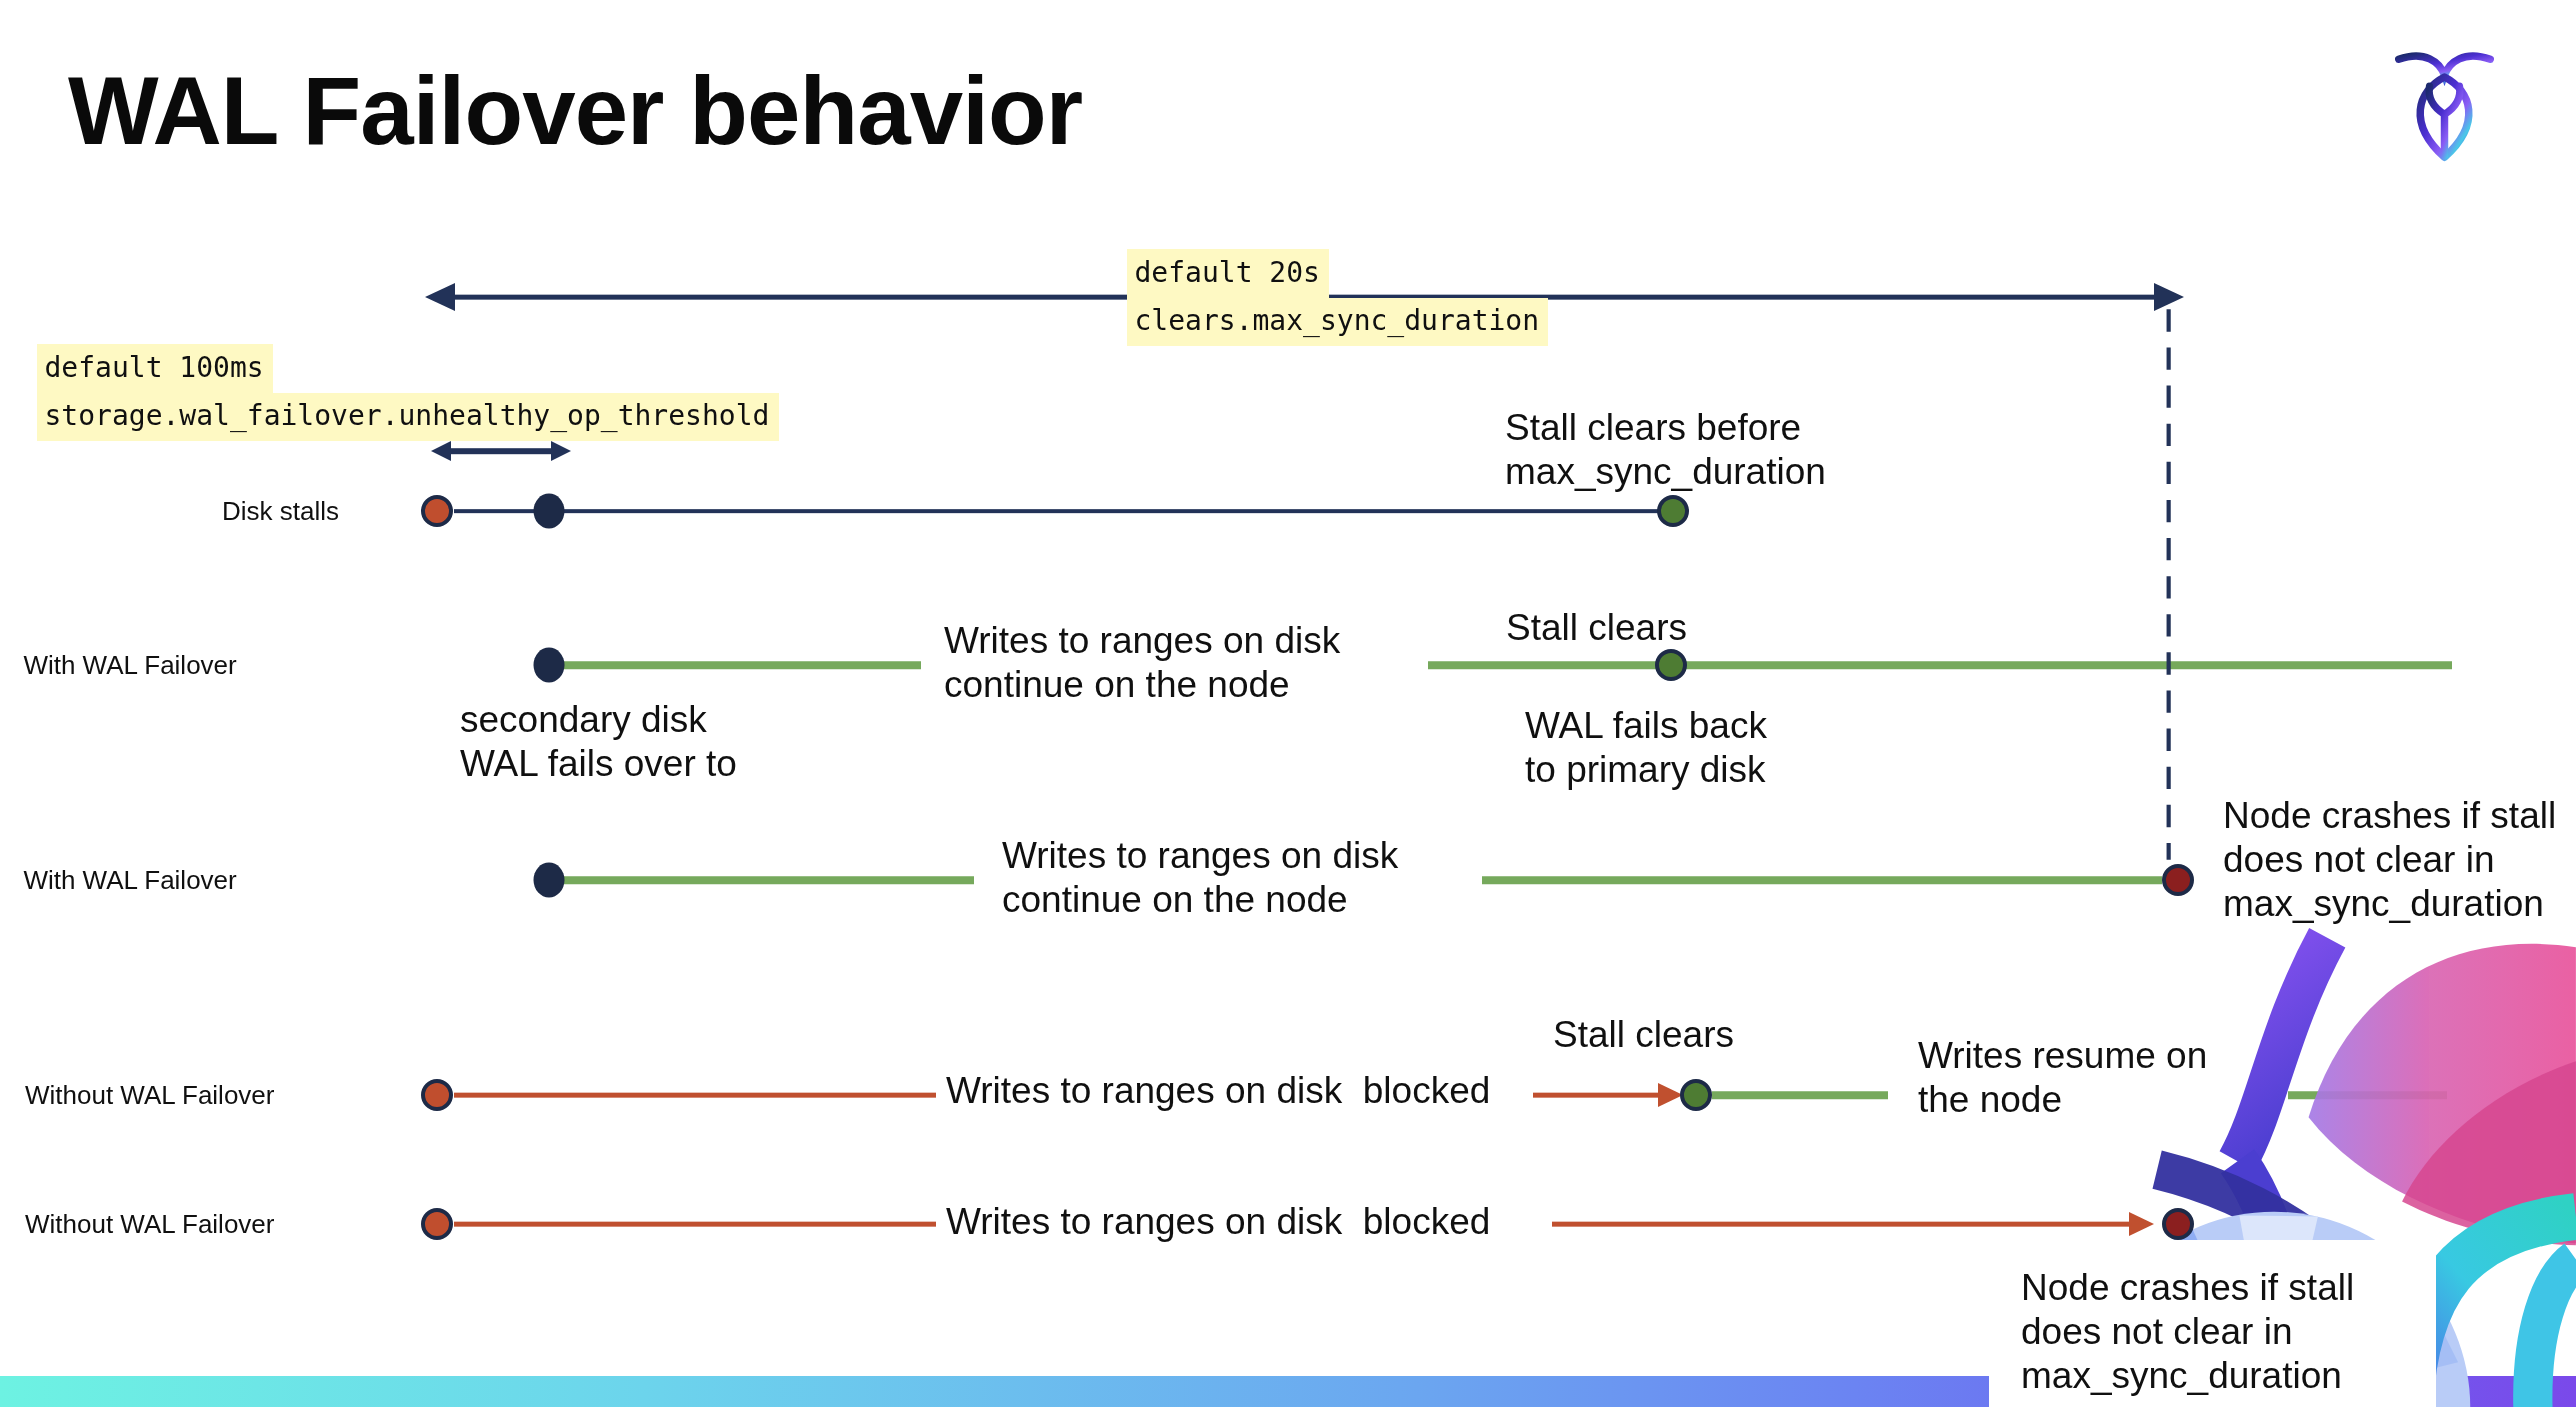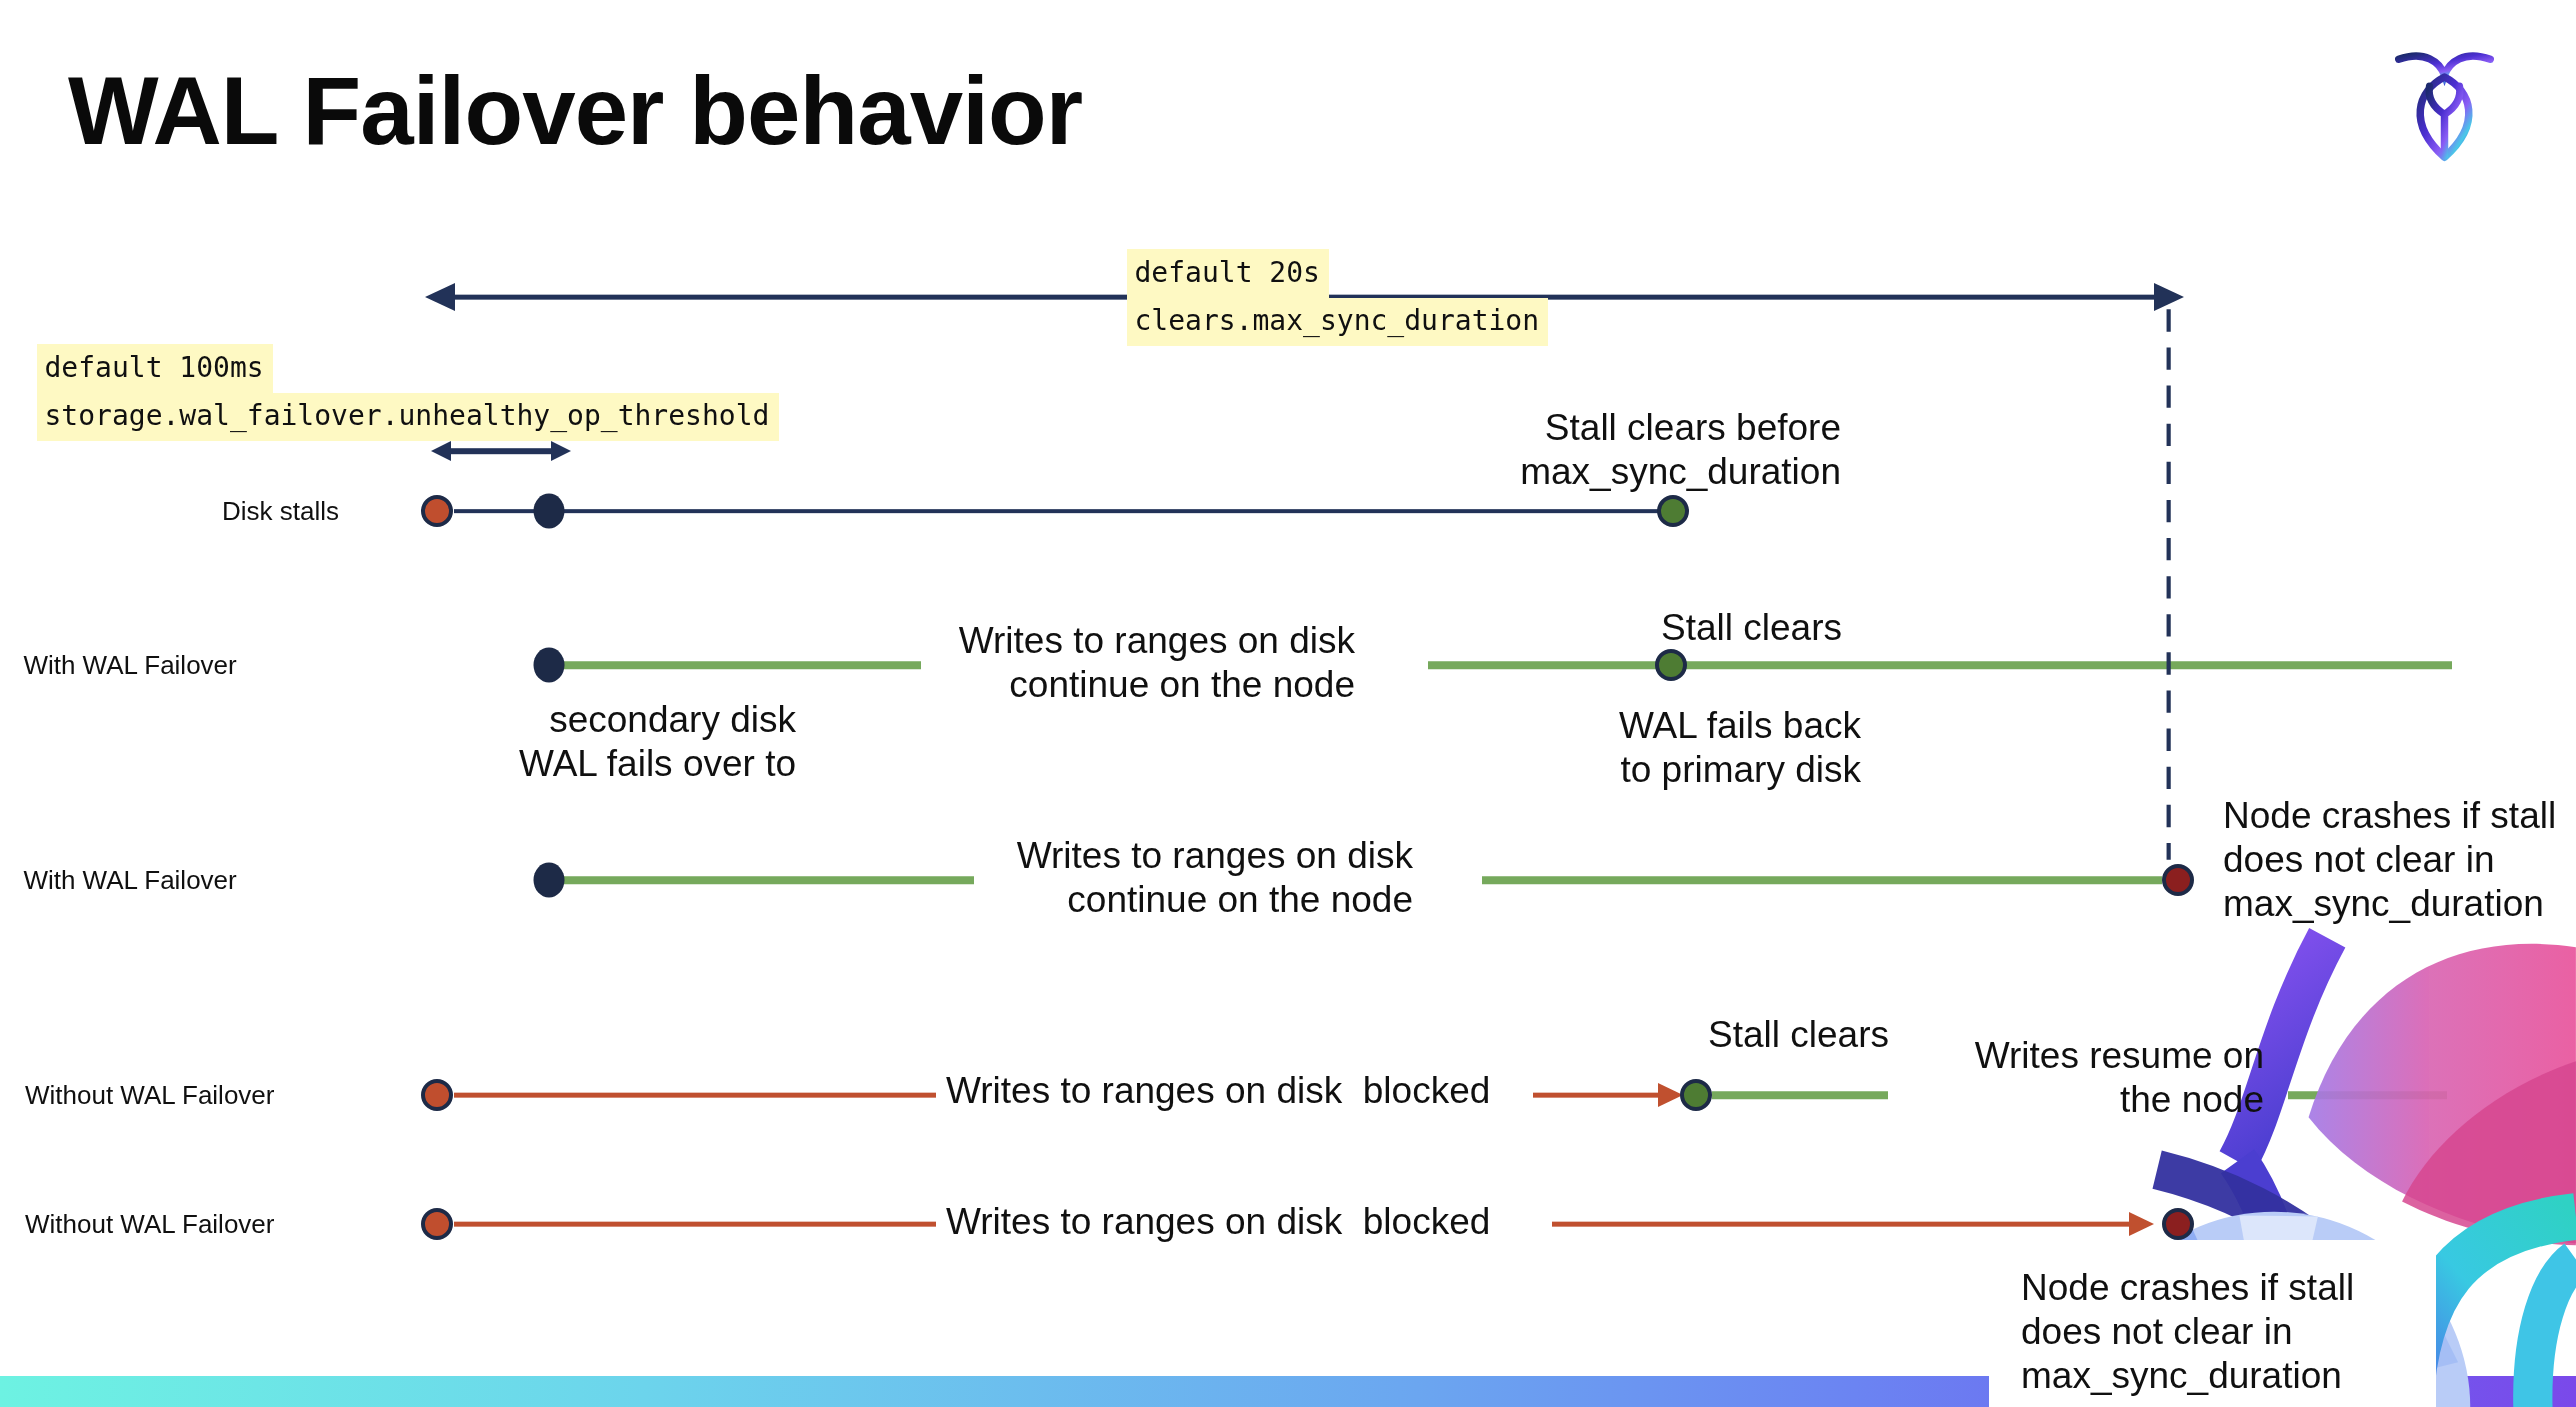--- a/index.html
+++ b/index.html
@@ -20,21 +20,21 @@
   .dot-navy{width:31px;height:35px;border:none;background:#1d2a47;}
   .tri{position:absolute;width:0;height:0;transform:translateY(-50%);z-index:5;}
   .tri-left-navy{border-top:14px solid transparent;border-bottom:14px solid transparent;border-right:30px solid #223258;}
   .tri-right-navy{border-top:14px solid transparent;border-bottom:14px solid transparent;border-left:30px solid #223258;}
   .tri-left-sm{border-top:10.3px solid transparent;border-bottom:10.3px solid transparent;border-right:20.6px solid #223258;}
   .tri-right-sm{border-top:10.3px solid transparent;border-bottom:10.3px solid transparent;border-left:20.6px solid #223258;}
   .tri-right-red{border-top:12px solid transparent;border-bottom:12px solid transparent;border-left:25px solid #c0502f;}
   
   .row-label{position:absolute;font-size:26px;line-height:43px;white-space:nowrap;z-index:7;}
   .ann{position:absolute;font-size:37px;line-height:44px;z-index:7;}
-  .center{text-align:right;}
+  .center{text-align:left;}
   .code{position:absolute;font-family:"DejaVu Sans Mono",monospace;font-size:28px;
         line-height:43px;z-index:7;white-space:nowrap;}
   .code-chip{background:#fef9c3;padding:1.9px 9.3px 3.7px 7.5px;display:inline-block;}
   .whitebox{position:absolute;background:#ffffff;z-index:4;}
   .footer-bar{position:absolute;left:0;top:1376px;width:2576px;height:32px;z-index:1;
       background:linear-gradient(90deg,#6df2e2 0%,#6cd4ec 25%,#6ba6f0 55%,#6b84f2 72%,#6d62ef 88%,#7a49ea 100%);}
   .artwork{position:absolute;left:2129px;top:921px;z-index:2;}
   .dashsvg{position:absolute;z-index:5;}
   .logo{position:absolute;left:2395px;top:47px;z-index:7;}
 </style>

